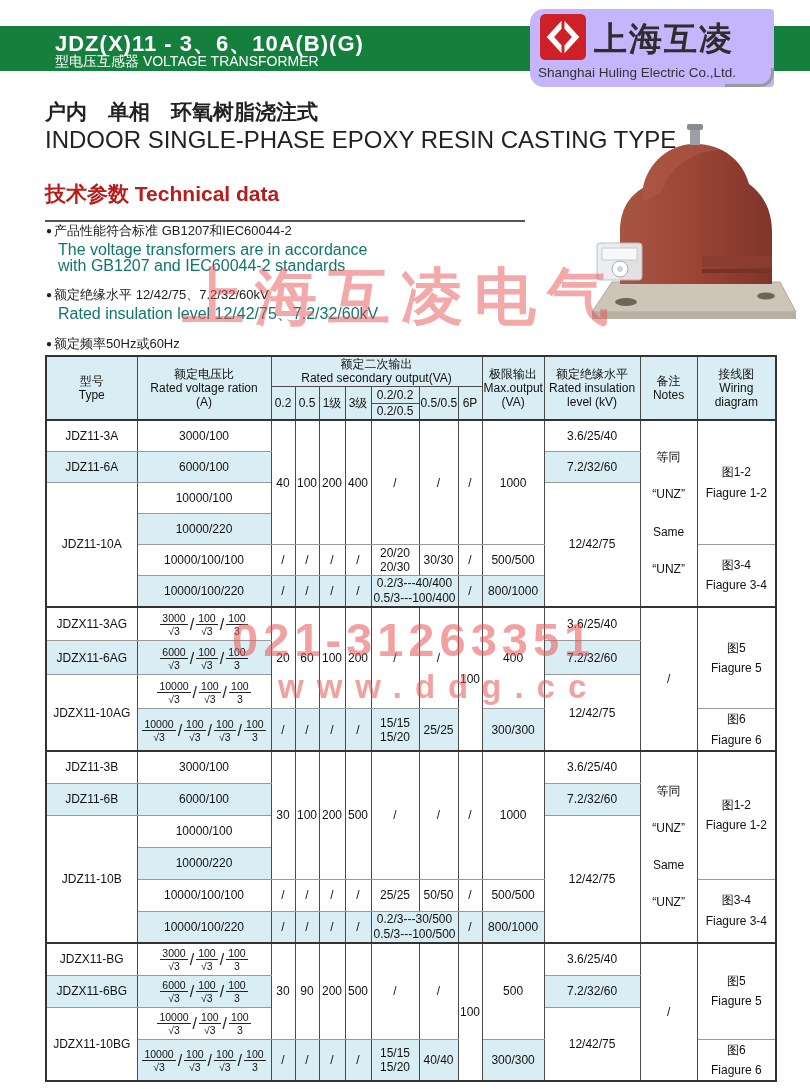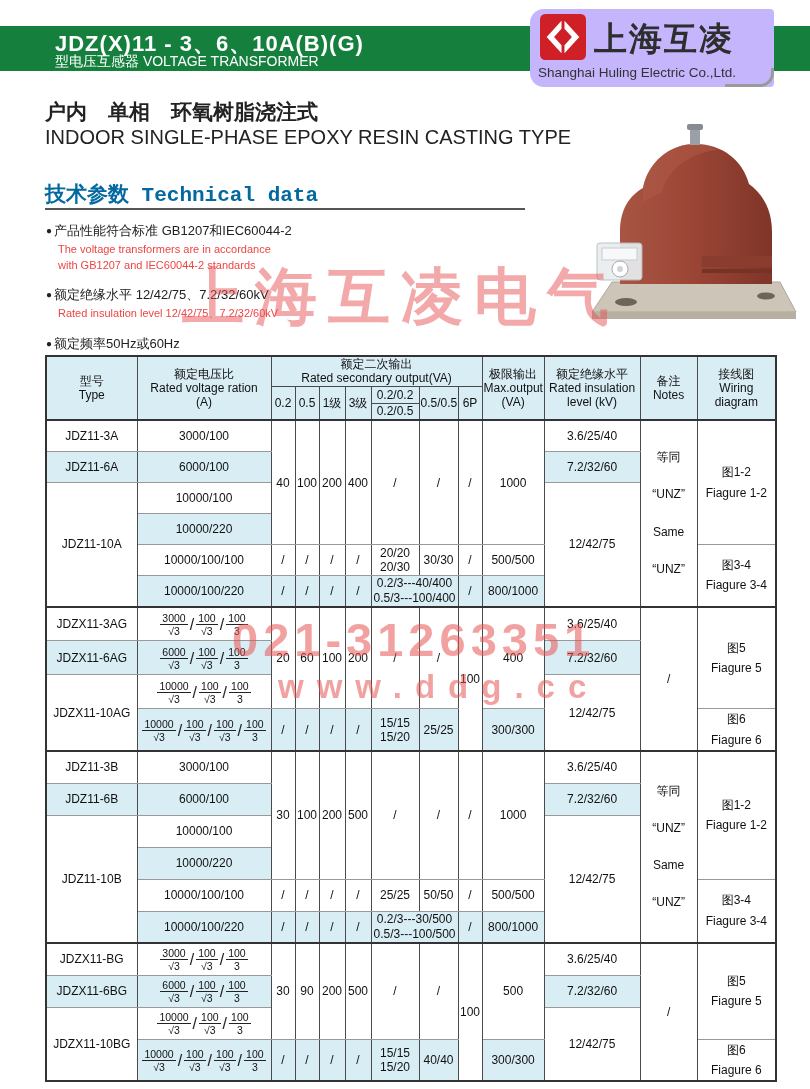--- a/index.html
+++ b/index.html
@@ -15,29 +15,29 @@
   .brand{position:absolute;left:530px;top:9px;width:244px;height:78px;background:#c4b5fd;
          border-radius:14px 4px 4px 14px;z-index:3;}
   .brand-row{position:absolute;left:10px;top:5px;display:flex;align-items:center;}
   .brand-cn{font-size:33px;font-weight:bold;color:#2e2e2e;letter-spacing:2px;margin-left:8px;}
   .brand-en{position:absolute;left:8px;top:56px;font-size:13.5px;color:#333;white-space:nowrap;}
   .brand-swoosh{position:absolute;right:0px;bottom:0px;width:46px;height:16px;
         border-bottom:3px solid #9a9a9a;border-right:3px solid #9a9a9a;border-bottom-right-radius:14px;}
 
   
   .title-cn{position:absolute;left:45px;top:98px;font-size:21px;font-weight:bold;color:#222;}
-  .title-en{position:absolute;left:45px;top:126px;font-size:20px;color:#222;text-align:right;}
-  .tech{position:absolute;left:45px;top:180px;width:480px;font-size:21px;font-weight:bold;color:#0369a1;
-        border-bottom:2px solid #555;padding-bottom:0;font-family:Liberation Mono, monospace;}
+  .title-en{position:absolute;left:45px;top:126px;font-size:24px;color:#222;text-align:right;}
+  .tech{position:absolute;left:45px;top:180px;width:480px;font-size:21px;font-weight:bold;color:#b91c1c;
+        border-bottom:2px solid #555;padding-bottom:12px;}
   .tech .en{font-weight:bold;}
   .bullets{position:absolute;left:46px;top:222px;width:500px;}
   .bullet{margin-bottom:13px;}
   .bcn{font-size:13px;color:#222;margin-bottom:2px;}
   .dot{font-size:10px;vertical-align:1px;margin-right:2px;}
-  .ben{font-size:11px;color:#ef4444;margin-left:12px;line-height:15.5px;}
+  .ben{font-size:16px;color:#0f766e;margin-left:12px;line-height:15.5px;}
 
   
   .photo{position:absolute;left:584px;top:116px;z-index:1;}
 
   
   .wm{position:absolute;color:rgba(232,84,84,0.5);font-weight:bold;z-index:30;white-space:nowrap;}
   .wm-big{left:182px;top:255px;font-size:62px;letter-spacing:11px;}
   .wm-phone{left:232px;top:612px;font-size:47px;letter-spacing:5px;color:rgba(232,84,84,0.55);}
   .wm-site{left:278px;top:668px;font-size:33px;letter-spacing:13px;color:rgba(232,84,84,0.55);}
 

